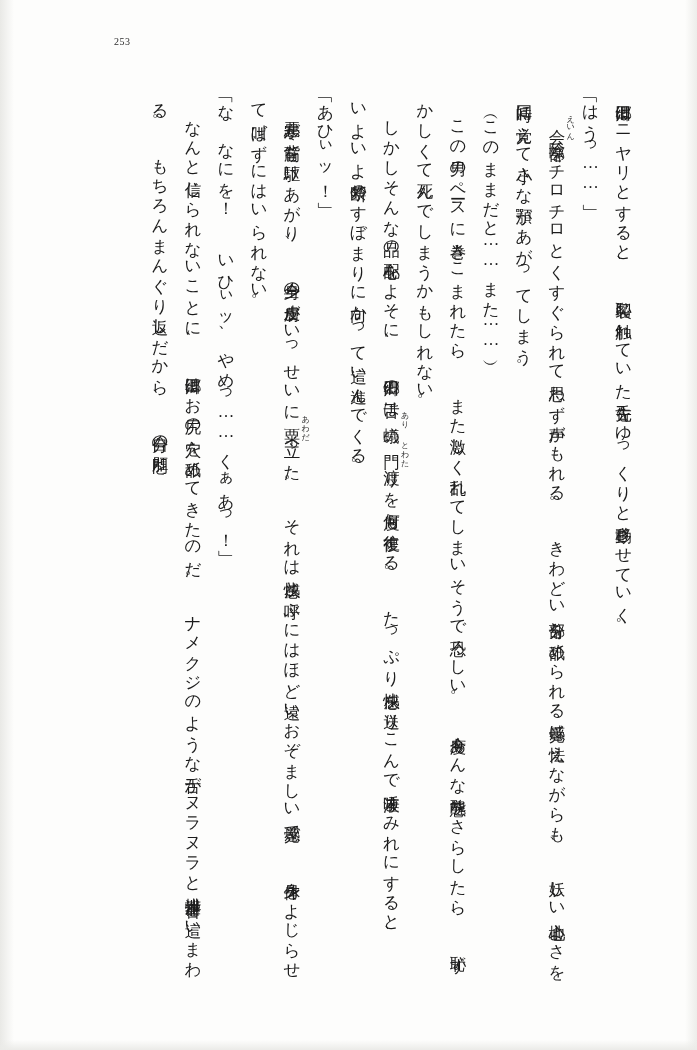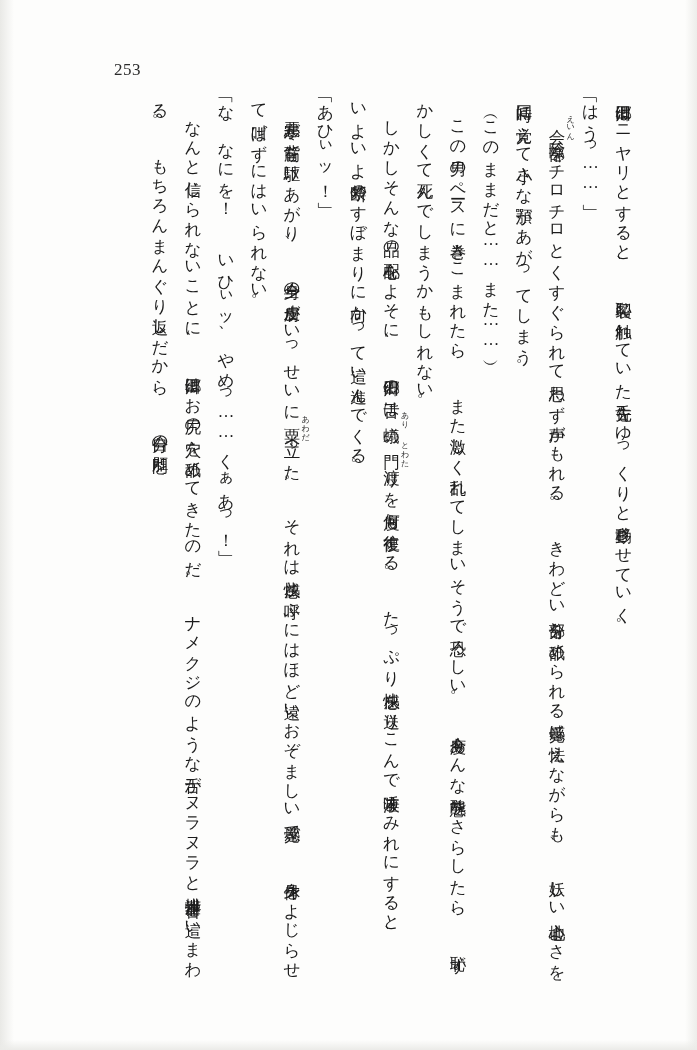--- a/index.html
+++ b/index.html
@@ -16,23 +16,23 @@
     position: relative;
   }
   .page {
     position: absolute;
     inset: 0;
     background: #fdfdfc;
   }
   
   .page-number {
     position: absolute;
-    top: 60px;
+    top: 36px;
     left: 114px;
-    font-size: 17px;
+    font-size: 10px;
     letter-spacing: 0.5px;
     color: #2b2b2b;
   }
   
   .body-text {
     position: absolute;
     top: 92px;
     left: 80px;
     width: 560px;
     height: 880px;

